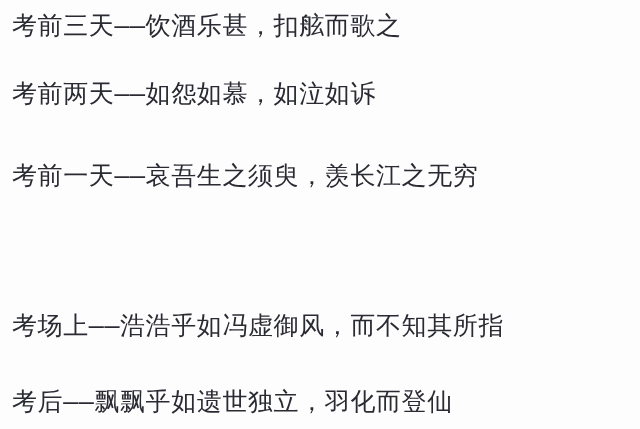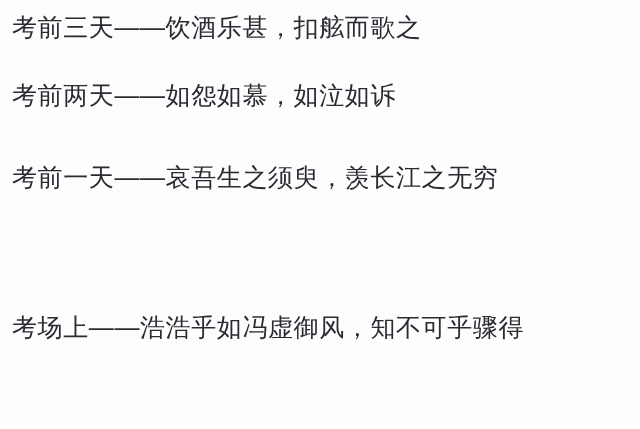--- a/index.html
+++ b/index.html
@@ -21,30 +21,32 @@
   .text-line {
     position: absolute;
     left: 12px;
     margin: 0;
     font-size: 25px;
     line-height: 27px;
     font-weight: 500;
     letter-spacing: 0.6px;
     color: #2a2a33;
     white-space: nowrap;
+    font-family: Liberation Mono, monospace;
     -webkit-font-smoothing: antialiased;
   }
   .line-1 { top: 14px;  }
   .line-2 { top: 82px;  }
   .line-3 { top: 164px; }
   .line-4 { top: 239px; }
   .line-5 { top: 314px; }
   .line-6 { top: 390px; }
 </style>
 </head>
 <body>
 
 <div class="quote-list">
   <p class="text-line line-1">考前三天——饮酒乐甚，扣舷而歌之</p>
   <p class="text-line line-2">考前两天——如怨如慕，如泣如诉</p>
   <p class="text-line line-3">考前一天——哀吾生之须臾，羡长江之无穷</p>
-  <p class="text-line line-5">考场上——浩浩乎如冯虚御风，知不可乎骤得</p>
+  <p class="text-line line-5">考场上——浩浩乎如冯虚御风，而不知其所指</p>
+  <p class="text-line line-6">考后——飘飘乎如遗世独立，羽化而登仙</p>
 </div>
 
 </body></html>

